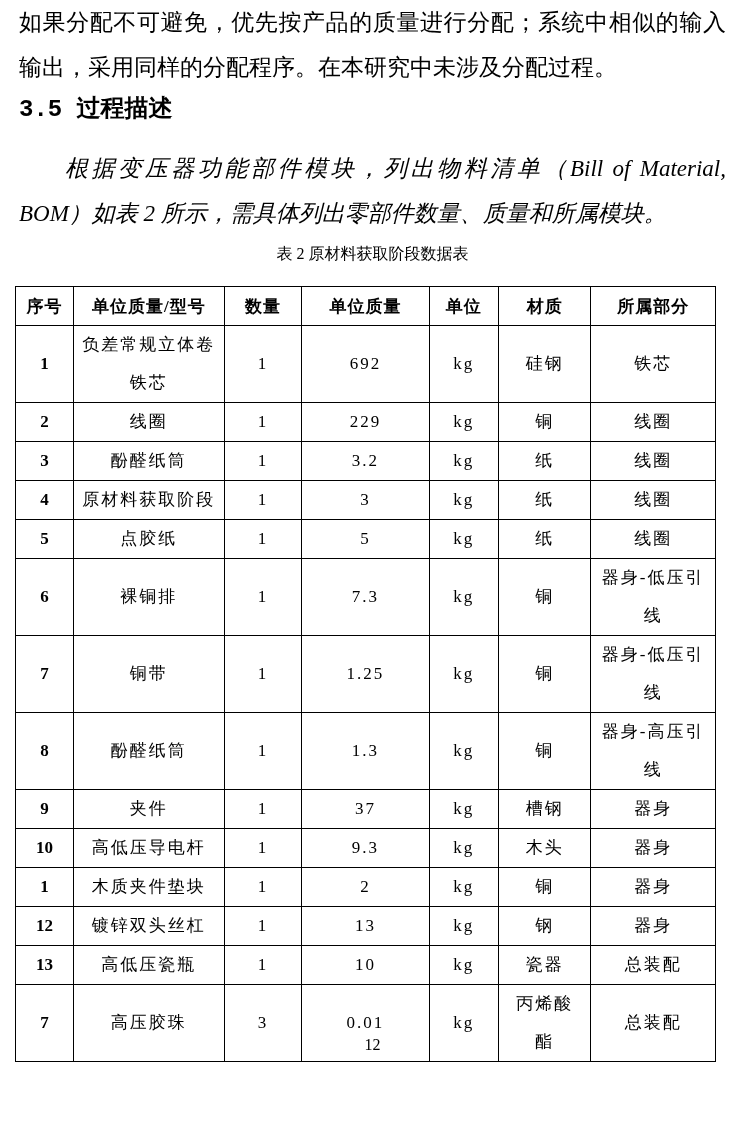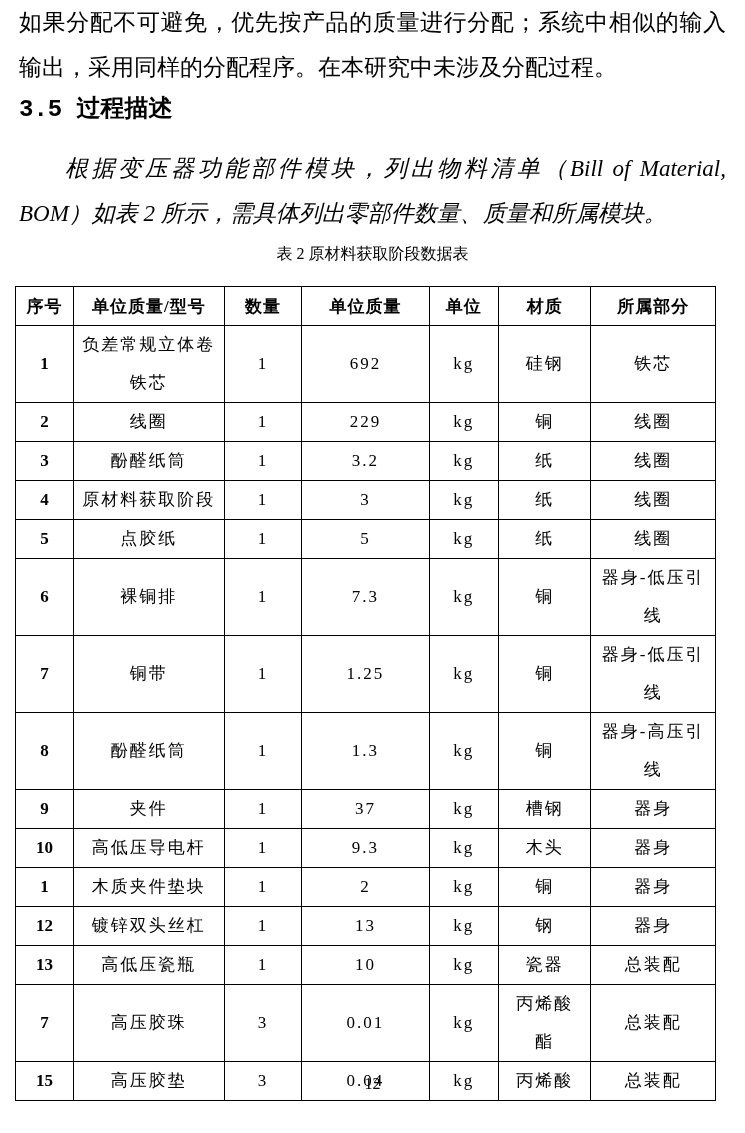--- a/index.html
+++ b/index.html
@@ -256,27 +256,18 @@
         <tr>
           <td class="seq">7</td>
           <td>高压胶珠</td>
           <td>3</td>
           <td>0.01</td>
           <td>kg</td>
           <td>丙烯酸
 酯</td>
           <td>总装配</td>
         </tr>
-        <tr>
-          <td class="seq">15</td>
-          <td>高压胶垫</td>
-          <td>3</td>
-          <td>0.04</td>
-          <td>kg</td>
-          <td>丙烯酸</td>
-          <td>总装配</td>
-        </tr>
       </tbody>
   </table>
 
   <div class="page-number">12</div>
 
 </div>
 
 </body></html>

